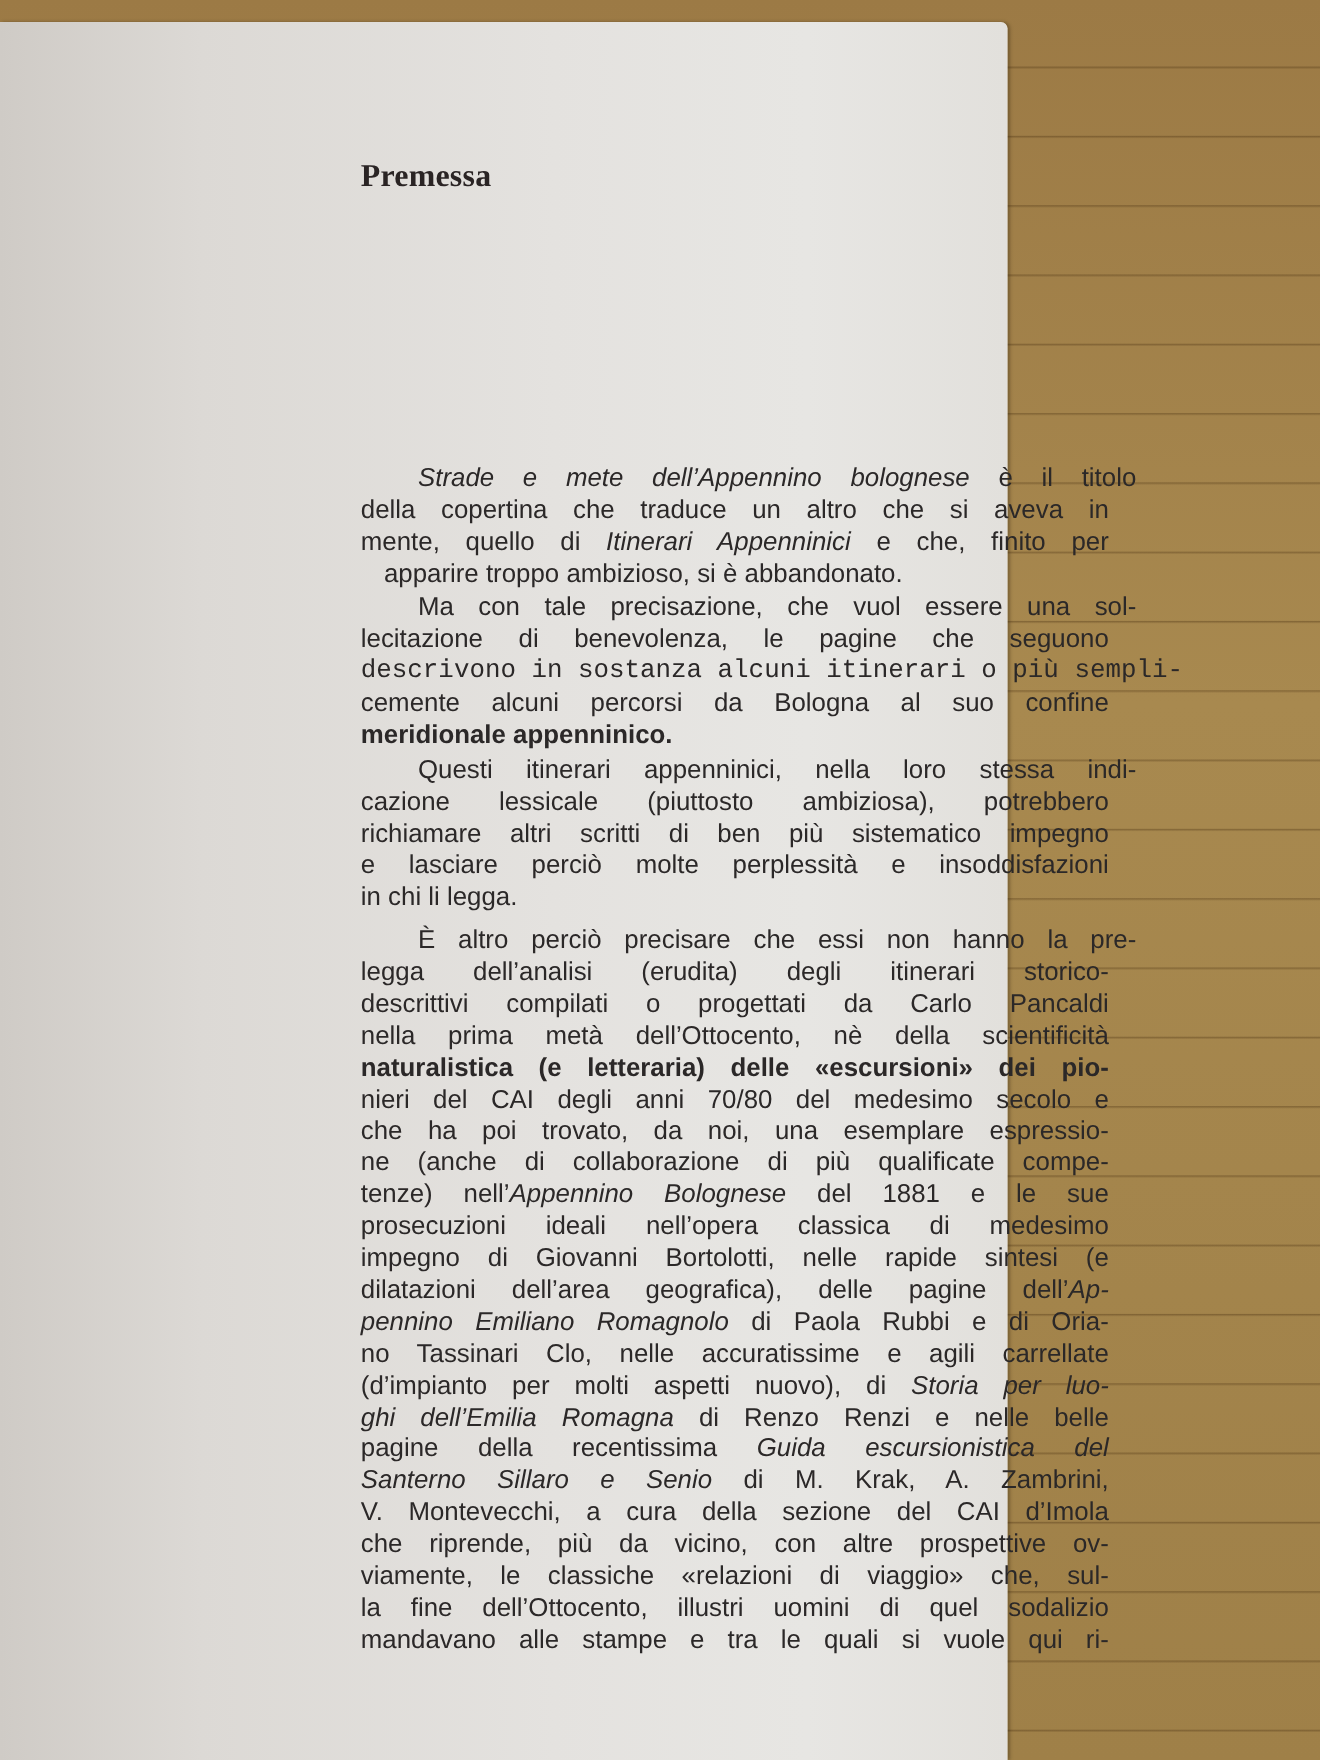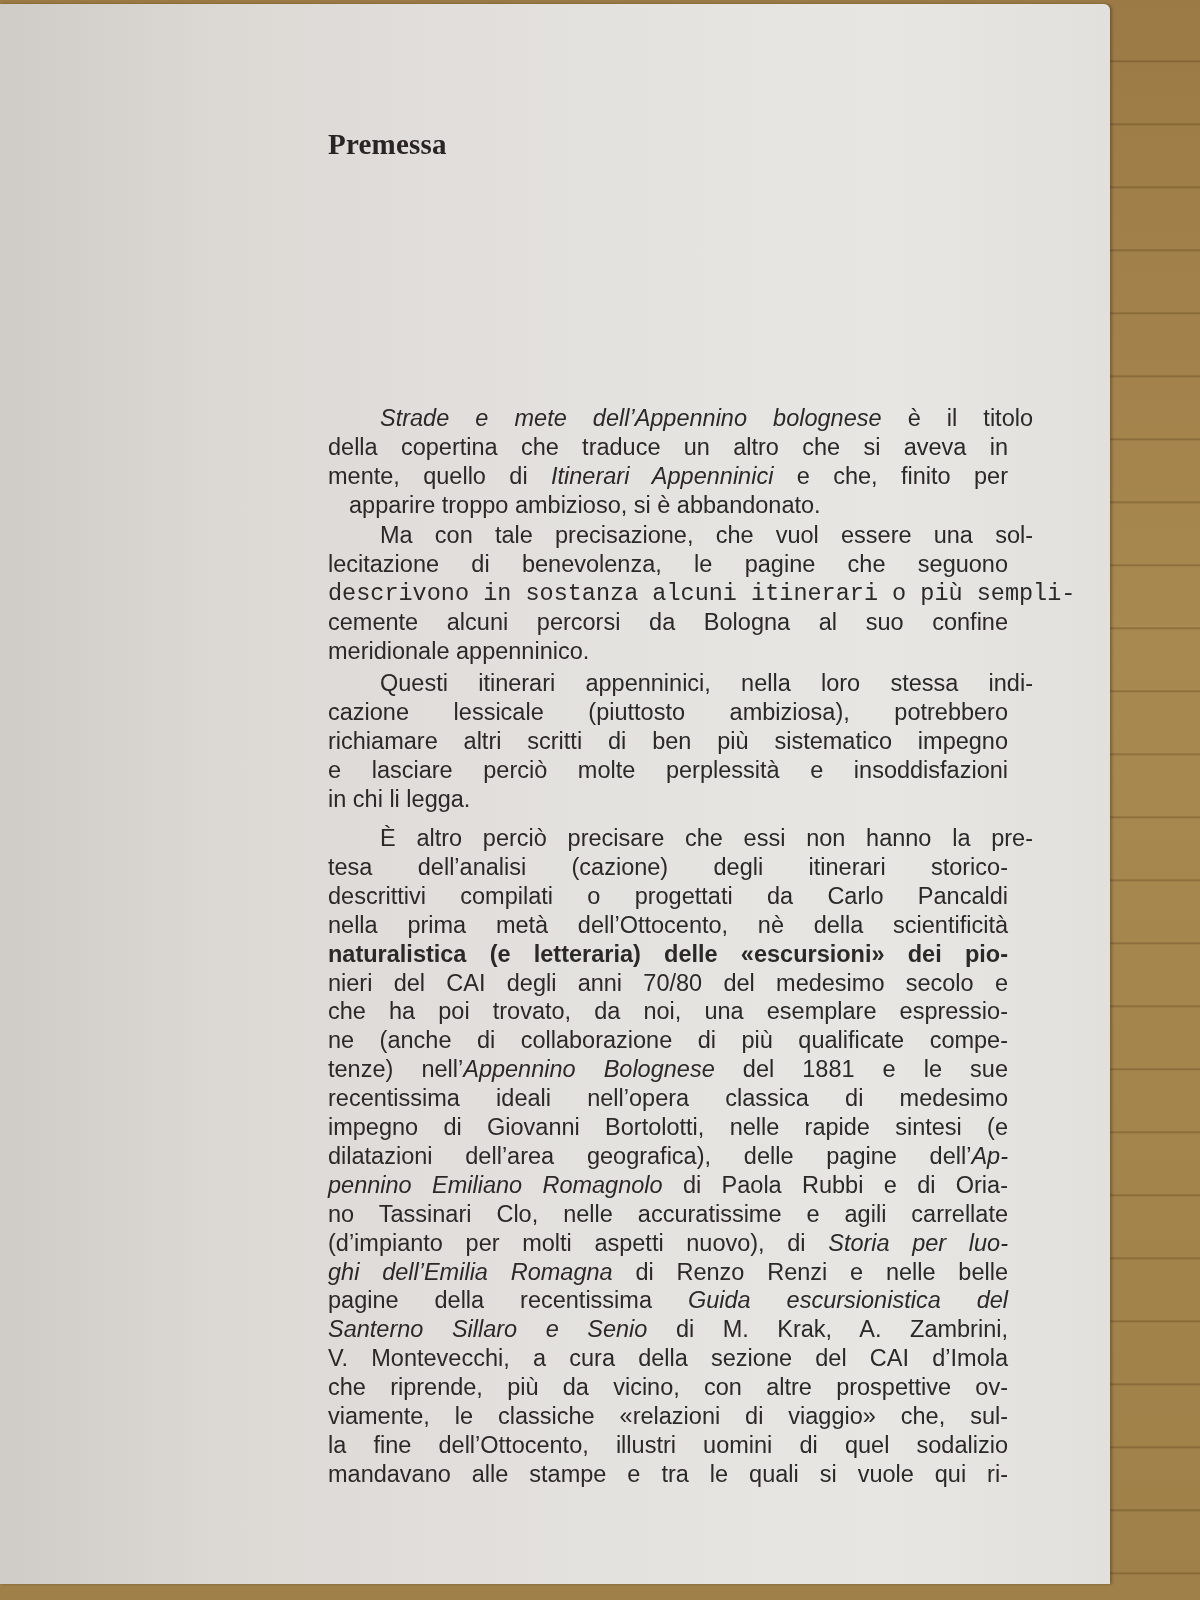--- a/index.html
+++ b/index.html
@@ -5,21 +5,21 @@
     html, body { margin: 0; padding: 0; }
     body {
       width: 1200px; height: 1600px; overflow: hidden; position: relative;
       background: linear-gradient(180deg, #9c7a45 0%, #a8894f 40%, #9f8048 100%);
     }
     .wood-grain {
       position: absolute; inset: 0;
       background: repeating-linear-gradient(180deg, rgba(80,55,20,0.0) 0px, rgba(80,55,20,0.0) 60px, rgba(70,45,15,0.35) 61px, rgba(80,55,20,0.0) 63px);
     }
     .page {
-      position: absolute; left: 0; top: 4px; width: 1110px; height: 1580px;
+      position: absolute; left: 0; top: 20px; width: 916px; height: 1580px;
       background: linear-gradient(90deg, #cfcbc6 0%, #dcd9d5 20%, #e4e2df 55%, #e7e6e3 80%, #e2e0dc 100%);
       border-top-right-radius: 6px;
       box-shadow: 2px 0 3px rgba(40,30,10,0.35);
     }
     .title {
       position: absolute; left: 328px; top: 124px; margin: 0;
       font-family: "Liberation Serif", serif; font-weight: bold; font-size: 29px;
       color: #2a2424; letter-spacing: 0.2px;
     }
     .line {
@@ -44,40 +44,40 @@
         <p class="line indent" style="top: 400px;"><i>Strade e mete dell’Appennino bolognese</i><span> è il titolo</span></p>
         <p class="line" style="top: 428.9px;"><span>della copertina che traduce un altro che si aveva in</span></p>
         <p class="line" style="top: 457.8px;"><span>mente, quello di </span><i>Itinerari Appenninici</i><span> e che, finito per</span></p>
         <p class="line last" style="top: 486.7px; margin-left: 21px;"><span>apparire troppo ambizioso, si è abbandonato.</span></p>
       </div>
       <div>
         <p class="line indent" style="top: 517px;"><span>Ma con tale precisazione, che vuol essere una sol-</span></p>
         <p class="line" style="top: 545.9px;"><span>lecitazione di benevolenza, le pagine che seguono</span></p>
         <p class="line" style="top: 574.8px; font-family: Liberation Mono, monospace;"><span>descrivono in sostanza alcuni itinerari o più sempli-</span></p>
         <p class="line" style="top: 603.7px;"><span>cemente alcuni percorsi da Bologna al suo confine</span></p>
-        <p class="line last" style="top: 632.6px;"><span>meridionale appenninico.</span></p>
+        <p class="line last" style="top: 632.6px; font-weight: bold;"><span>meridionale appenninico.</span></p>
       </div>
       <div>
         <p class="line indent" style="top: 665px;"><span>Questi itinerari appenninici, nella loro stessa indi-</span></p>
         <p class="line" style="top: 693.9px;"><span>cazione lessicale (piuttosto ambiziosa), potrebbero</span></p>
         <p class="line" style="top: 722.8px;"><span>richiamare altri scritti di ben più sistematico impegno</span></p>
         <p class="line" style="top: 751.7px;"><span>e lasciare perciò molte perplessità e insoddisfazioni</span></p>
         <p class="line last" style="top: 780.6px;"><span>in chi li legga.</span></p>
       </div>
       <div>
         <p class="line indent" style="top: 820px;"><span>È altro perciò precisare che essi non hanno la pre-</span></p>
-        <p class="line" style="top: 848.9px;"><span>tesa dell’analisi (cazione) degli itinerari storico-</span></p>
+        <p class="line" style="top: 848.9px;"><span>legga dell’analisi (erudita) degli itinerari storico-</span></p>
         <p class="line" style="top: 877.8px;"><span>descrittivi compilati o progettati da Carlo Pancaldi</span></p>
         <p class="line" style="top: 906.7px;"><span>nella prima metà dell’Ottocento, nè della scientificità</span></p>
         <p class="line" style="top: 935.6px; font-weight: bold;"><span>naturalistica (e letteraria) delle «escursioni» dei pio-</span></p>
         <p class="line" style="top: 964.5px;"><span>nieri del CAI degli anni 70/80 del medesimo secolo e</span></p>
         <p class="line" style="top: 993.4px;"><span>che ha poi trovato, da noi, una esemplare espressio-</span></p>
         <p class="line" style="top: 1022.3px;"><span>ne (anche di collaborazione di più qualificate compe-</span></p>
         <p class="line" style="top: 1051.2px;"><span>tenze) nell’</span><i>Appennino Bolognese</i><span> del 1881 e le sue</span></p>
-        <p class="line" style="top: 1080.1px;"><span>recentissima ideali nell’opera classica di medesimo</span></p>
+        <p class="line" style="top: 1080.1px;"><span>prosecuzioni ideali nell’opera classica di medesimo</span></p>
         <p class="line" style="top: 1109px;"><span>impegno di Giovanni Bortolotti, nelle rapide sintesi (e</span></p>
         <p class="line" style="top: 1137.9px;"><span>dilatazioni dell’area geografica), delle pagine dell’</span><i>Ap-</i></p>
         <p class="line" style="top: 1166.8px;"><i>pennino Emiliano Romagnolo</i><span> di Paola Rubbi e di Oria-</span></p>
         <p class="line" style="top: 1195.7px;"><span>no Tassinari Clo, nelle accuratissime e agili carrellate</span></p>
         <p class="line" style="top: 1224.6px;"><span>(d’impianto per molti aspetti nuovo), di </span><i>Storia per luo-</i></p>
         <p class="line" style="top: 1253.5px;"><i>ghi dell’Emilia Romagna</i><span> di Renzo Renzi e nelle belle</span></p>
         <p class="line" style="top: 1282.4px;"><span>pagine della recentissima </span><i>Guida escursionistica del</i></p>
         <p class="line" style="top: 1311.3px;"><i>Santerno Sillaro e Senio</i><span> di M. Krak, A. Zambrini,</span></p>
         <p class="line" style="top: 1340.2px;"><span>V. Montevecchi, a cura della sezione del CAI d’Imola</span></p>
         <p class="line" style="top: 1369.1px;"><span>che riprende, più da vicino, con altre prospettive ov-</span></p>

